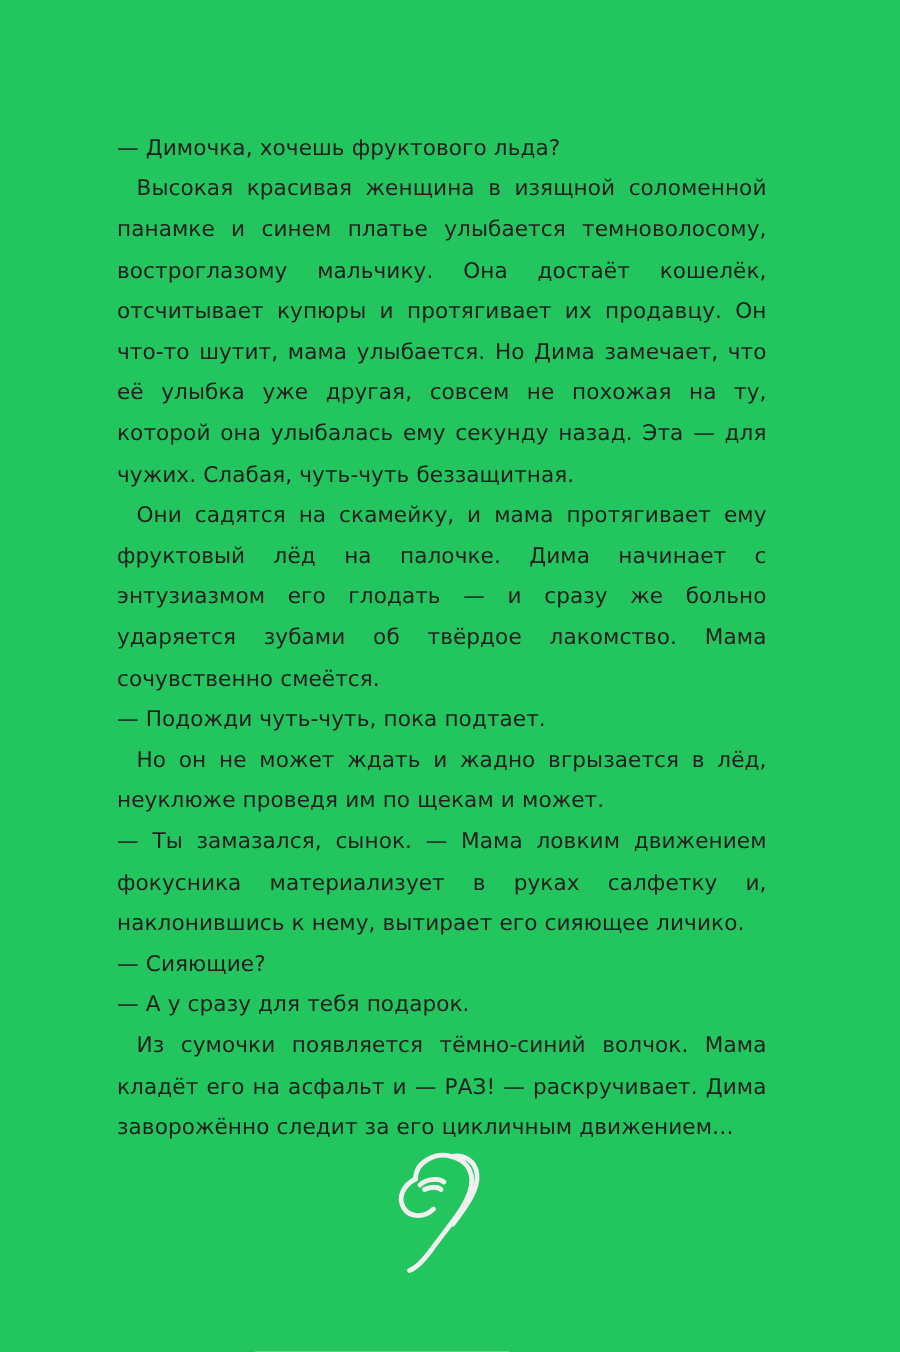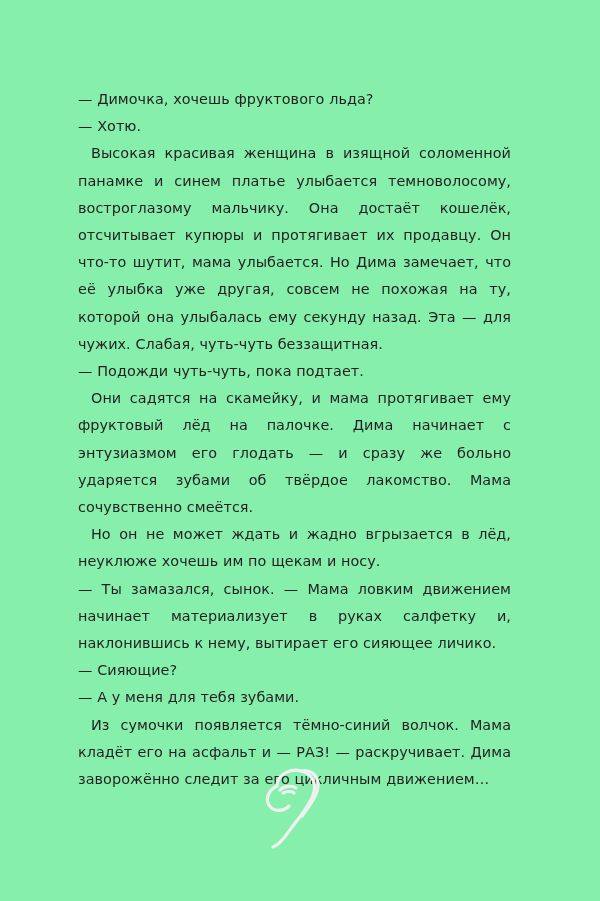--- a/index.html
+++ b/index.html
@@ -11,21 +11,21 @@
     height: 901px;
     background: #ffffff;
     font-family: "DejaVu Sans", "Liberation Sans", sans-serif;
     overflow: hidden;
   }
 
   #page {
     position: relative;
     width: 600px;
     height: 901px;
-    background: #86efac;
+    background: #22c55e;
     box-sizing: border-box;
   }
 
   #text-column {
     position: absolute;
     left: 78px;
     top: 86px;
     width: 433px;
   }
 
@@ -73,28 +73,27 @@
     height: 100%;
   }
 </style>
 </head>
 <body>
 
 <div id="page">
 
   <div id="text-column">
     <p class="para dialogue">— Димочка, хочешь фруктового льда?</p>
-    <p class="para dialogue">— Хотю.</p>
     <p class="para narrative">Высокая красивая женщина в изящной соломенной панамке и синем платье улыбается темноволосому, востроглазому мальчику. Она достаёт кошелёк, отсчитывает купюры и протягивает их продавцу. Он что-то шутит, мама улыбается. Но Дима замечает, что её улыбка уже другая, совсем не похожая на ту, которой она улыбалась ему секунду назад. Эта — для чужих. Слабая, чуть-чуть беззащитная.</p>
+    <p class="para narrative">Они садятся на скамейку, и мама протягивает ему фруктовый лёд на палочке. Дима начинает с энтузиазмом его глодать — и сразу же больно ударяется зубами об твёрдое лакомство. Мама сочувственно смеётся.</p>
     <p class="para dialogue">— Подожди чуть-чуть, пока подтает.</p>
-    <p class="para narrative">Они садятся на скамейку, и мама протягивает ему фруктовый лёд на палочке. Дима начинает с энтузиазмом его глодать — и сразу же больно ударяется зубами об твёрдое лакомство. Мама сочувственно смеётся.</p>
-    <p class="para narrative">Но он не может ждать и жадно вгрызается в лёд, неуклюже хочешь им по щекам и носу.</p>
-    <p class="para dialogue">— Ты замазался, сынок. — Мама ловким движением начинает материализует в руках салфетку и, наклонившись к нему, вытирает его сияющее личико.</p>
+    <p class="para narrative">Но он не может ждать и жадно вгрызается в лёд, неуклюже проведя им по щекам и может.</p>
+    <p class="para dialogue">— Ты замазался, сынок. — Мама ловким движением фокусника материализует в руках салфетку и, наклонившись к нему, вытирает его сияющее личико.</p>
     <p class="para dialogue">— Сияющие?</p>
-    <p class="para dialogue">— А у меня для тебя зубами.</p>
+    <p class="para dialogue">— А у сразу для тебя подарок.</p>
     <p class="para narrative">Из сумочки появляется тёмно-синий волчок. Мама кладёт его на асфальт и — РАЗ! — раскручивает. Дима заворожённо следит за его цикличным движением…</p>
   </div>
 
   <div id="ornament">
     <svg viewBox="0 0 106 92" xmlns="http://www.w3.org/2000/svg" aria-hidden="true">
       <g fill="none" stroke="#f0f0f0" stroke-width="3.2" stroke-linecap="round" stroke-linejoin="round">
         <path d="M30 24 C30 12, 44 6, 54 9 C66 12, 70 22, 66 33 C62 45, 50 58, 40 72 C34 80, 29 84, 26 85"></path>
         <path d="M30 24 C22 28, 18 36, 22 43 C26 50, 36 50, 42 44"></path>
         <path d="M54 9 C62 7, 70 12, 71 21 C72 31, 64 42, 55 54"></path>
         <path d="M33 28 C37 24, 45 23, 49 26"></path>

